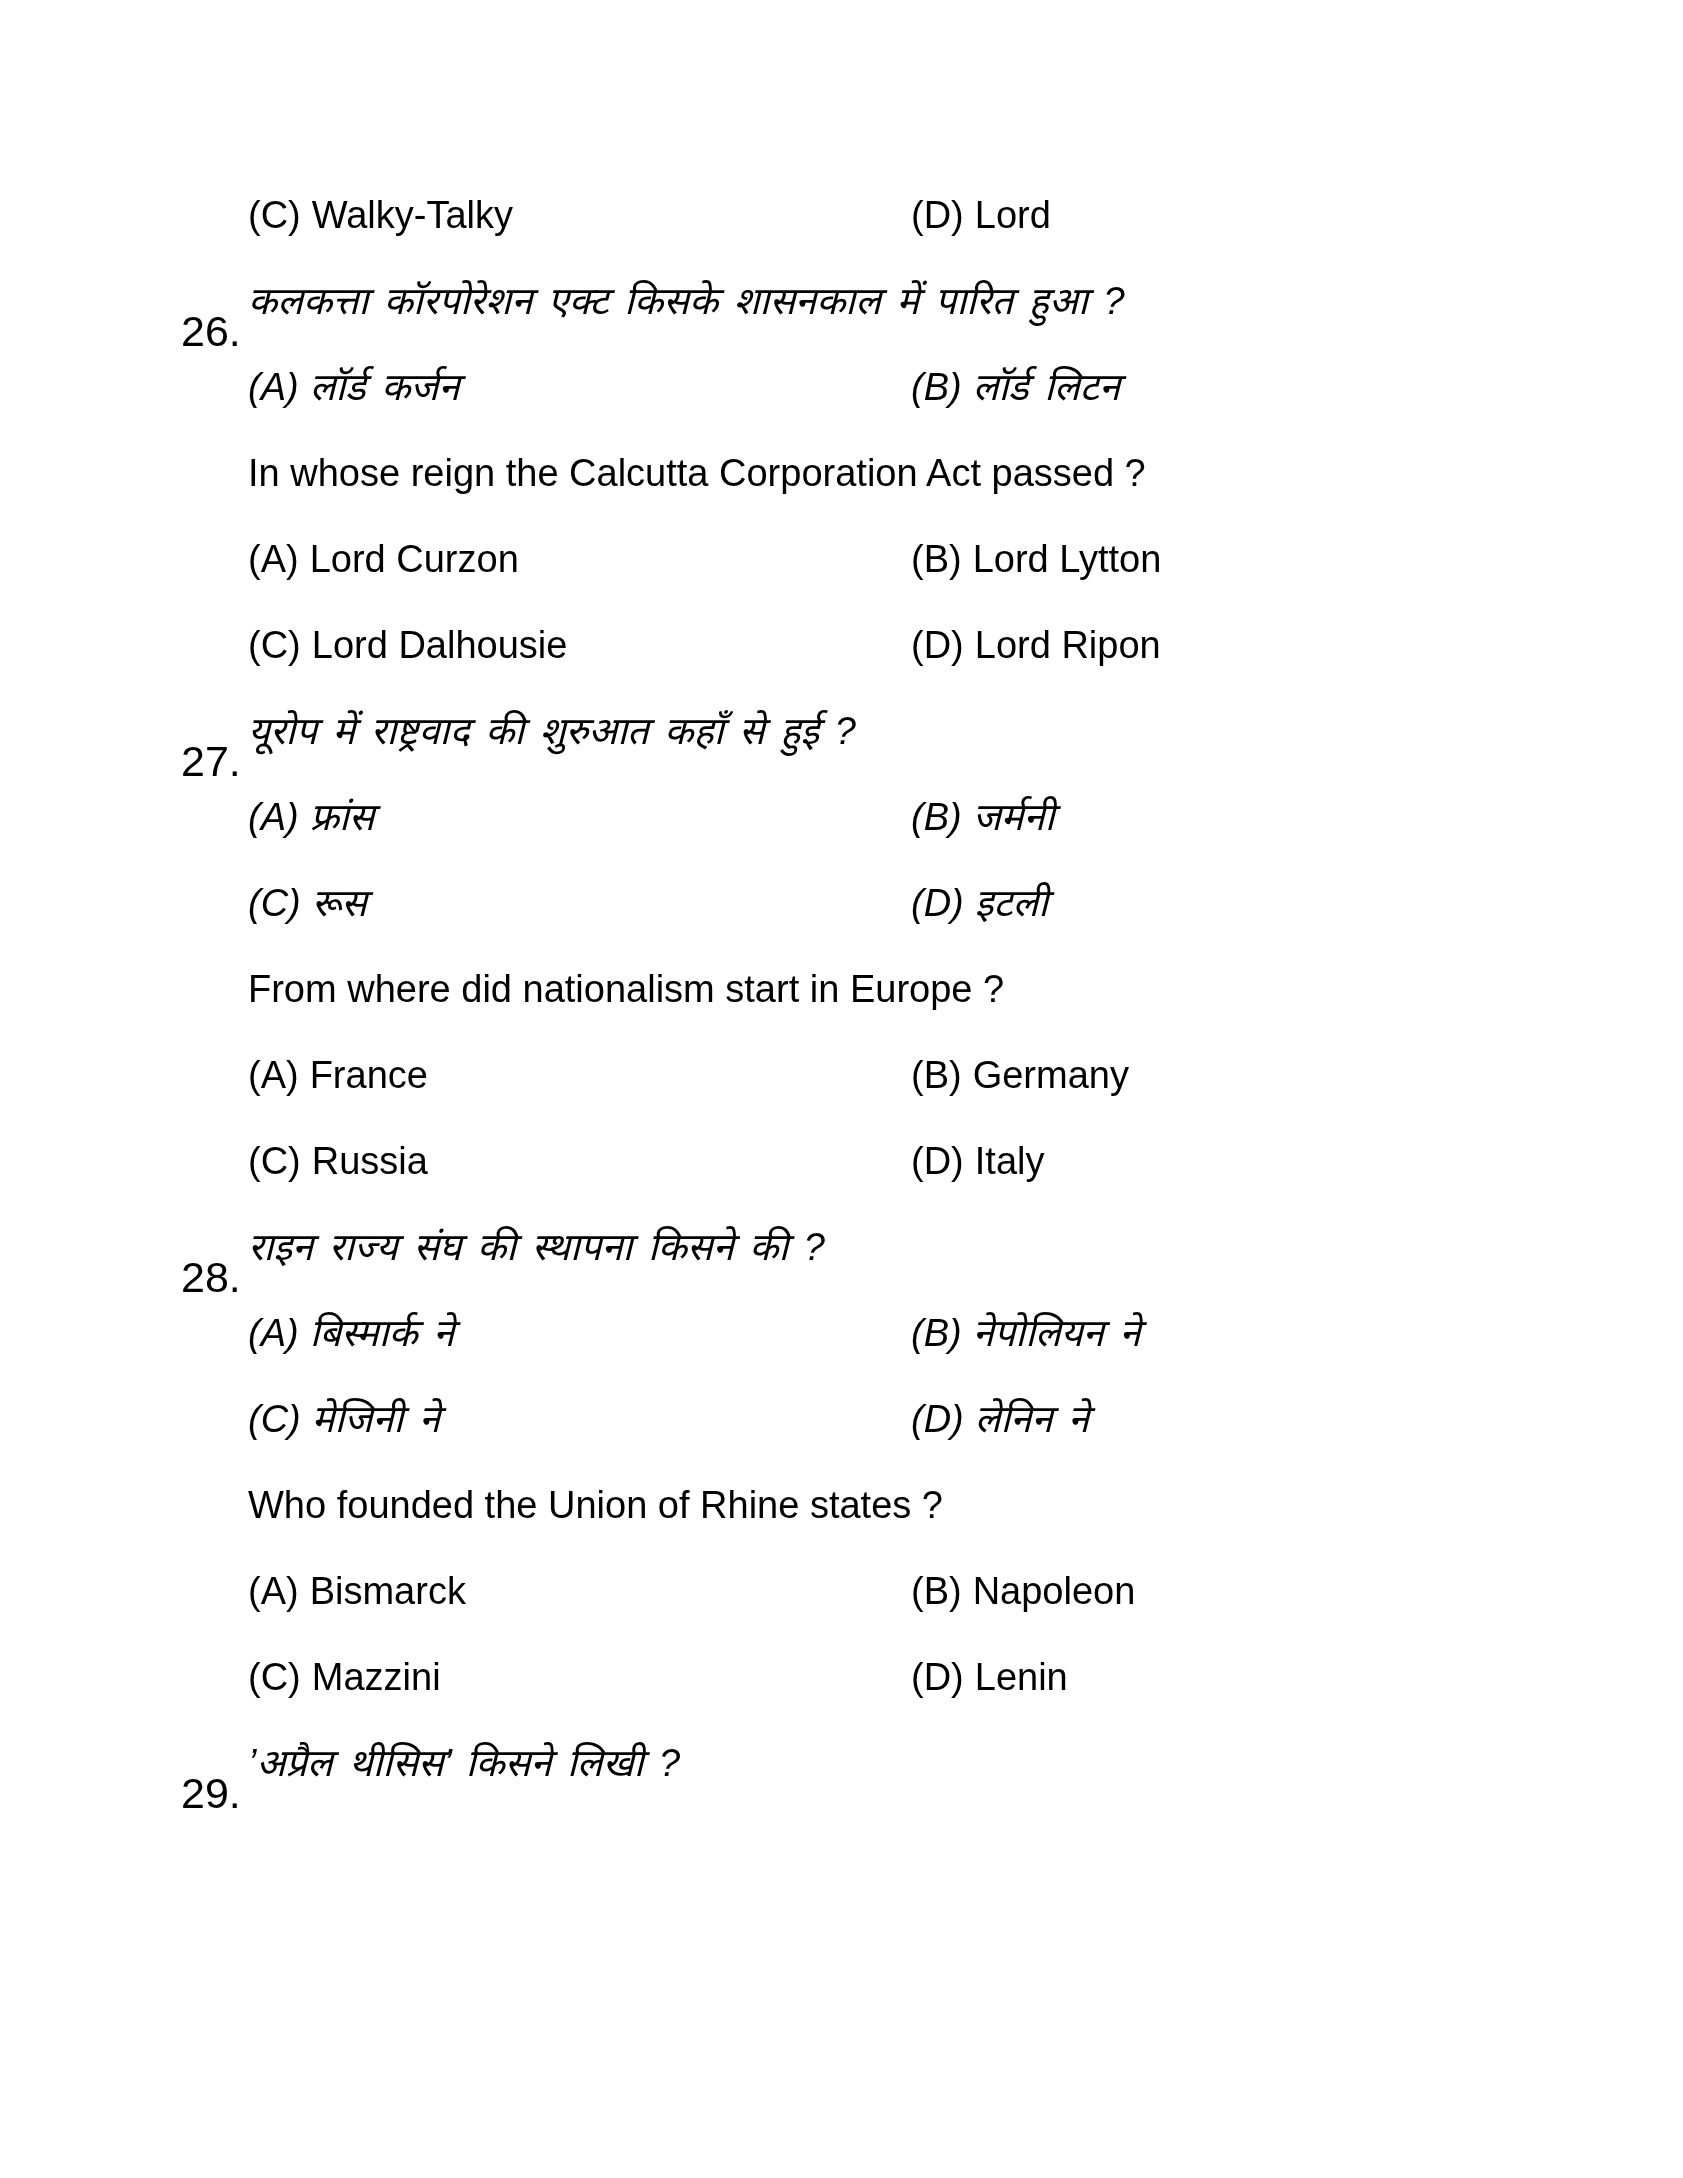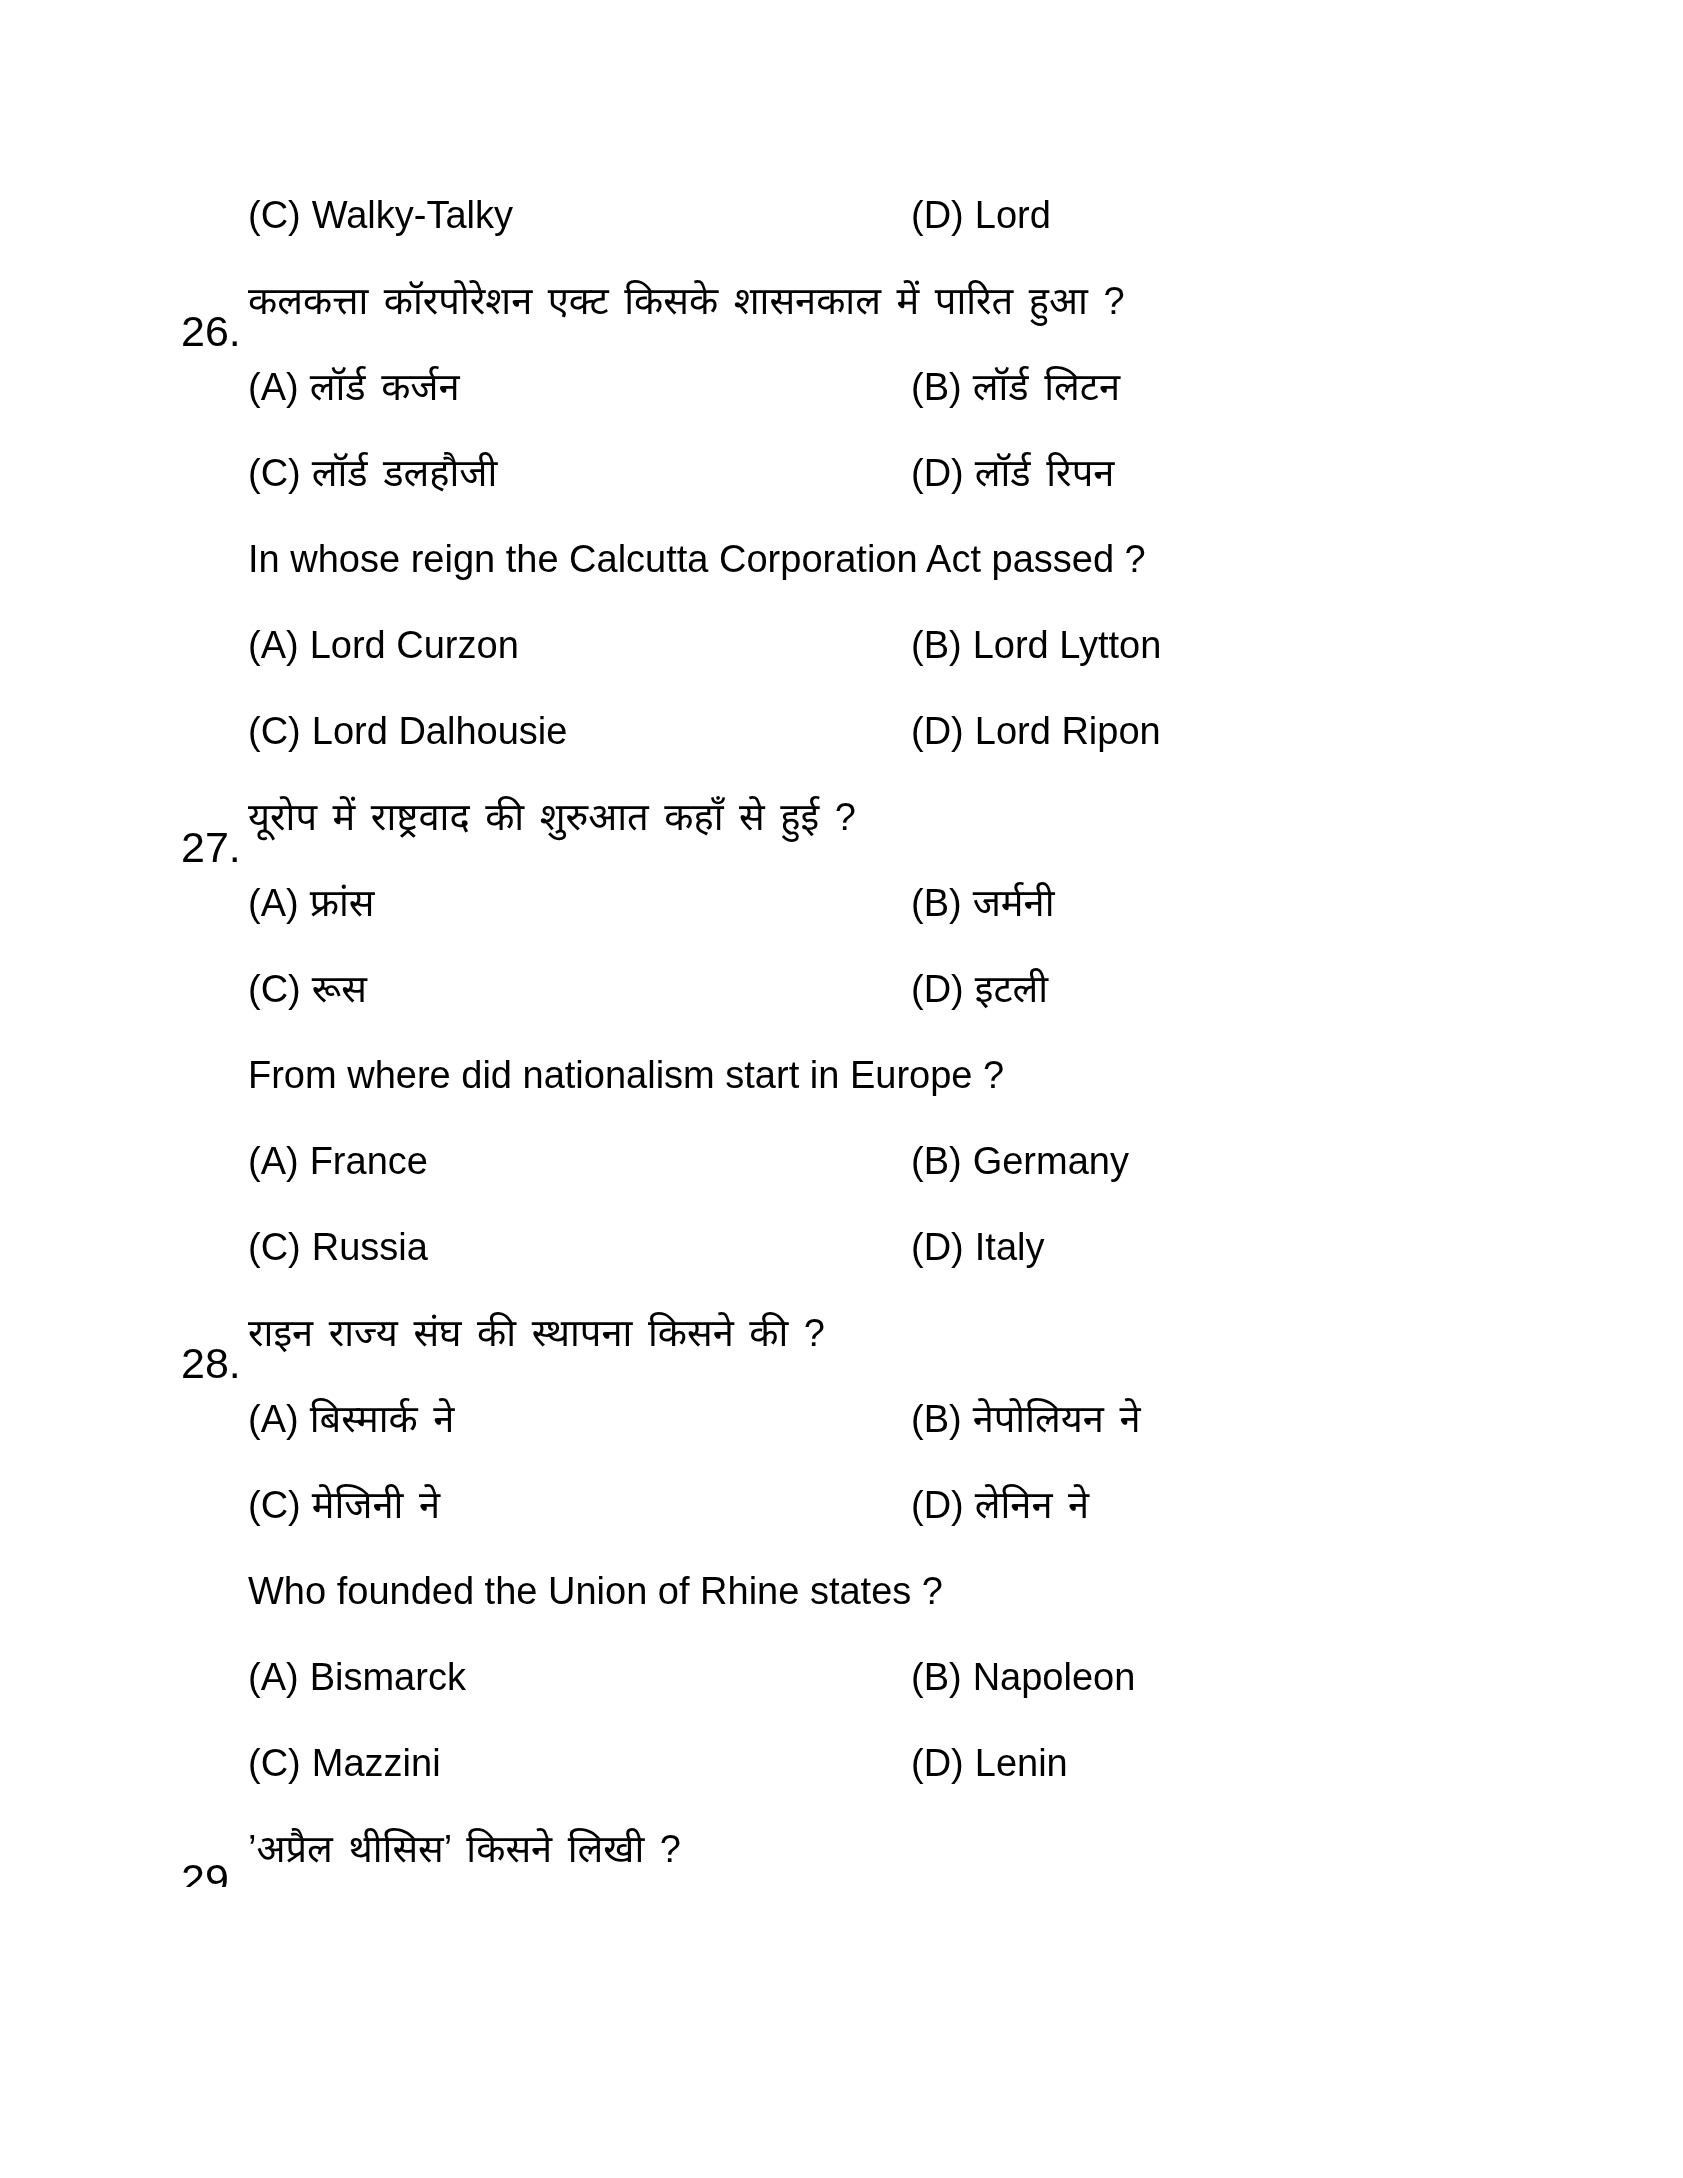--- a/index.html
+++ b/index.html
@@ -10,21 +10,21 @@
     font-family:"Liberation Sans","DejaVu Sans",sans-serif;
     font-size:38px;
     overflow:hidden;
   }
   .content{position:absolute;top:193px;left:0;right:0;}
   .row{position:relative;min-height:44px;line-height:44px;margin-bottom:42px;padding-left:248px;}
   .qnum{position:absolute;left:181px;top:2px;font-size:43px;margin-top:28px;}
   .opt{white-space:nowrap;}
   .optB{position:absolute;left:911px;top:0;}
   .opt-label{margin-right:11px;}
-  .hi{word-spacing:5px;}
+  .hi{word-spacing:5px;font-style:italic;}
   .page-number{
     position:absolute;top:2010px;left:0;width:100%;
     box-sizing:border-box;padding-left:38px;
     text-align:center;font-size:30px;line-height:36px;
   }
 </style>
 </head>
 <body>
 
 <div class="page">
@@ -35,24 +35,20 @@
       <span class="opt optB"><span class="opt-label">(D)</span><span>Lord</span></span>
     </div>
 
     <div class="row">
       <span class="qnum">26.</span>
       <span class="hi">कलकत्ता कॉरपोरेशन एक्ट किसके शासनकाल में पारित हुआ ?</span>
     </div>
     <div class="row">
       <span class="opt hi"><span class="opt-label">(A)</span><span>लॉर्ड कर्जन</span></span>
       <span class="opt hi optB"><span class="opt-label">(B)</span><span>लॉर्ड लिटन</span></span>
-    </div>
-    <div class="row">
-      <span class="opt hi"><span class="opt-label">(C)</span><span>लॉर्ड डलहौजी</span></span>
-      <span class="opt hi optB"><span class="opt-label">(D)</span><span>लॉर्ड रिपन</span></span>
     </div>
     <div class="row">
       <span>In whose reign the Calcutta Corporation Act passed ?</span>
     </div>
     <div class="row">
       <span class="opt"><span class="opt-label">(A)</span><span>Lord Curzon</span></span>
       <span class="opt optB"><span class="opt-label">(B)</span><span>Lord Lytton</span></span>
     </div>
     <div class="row">
       <span class="opt"><span class="opt-label">(C)</span><span>Lord Dalhousie</span></span>

